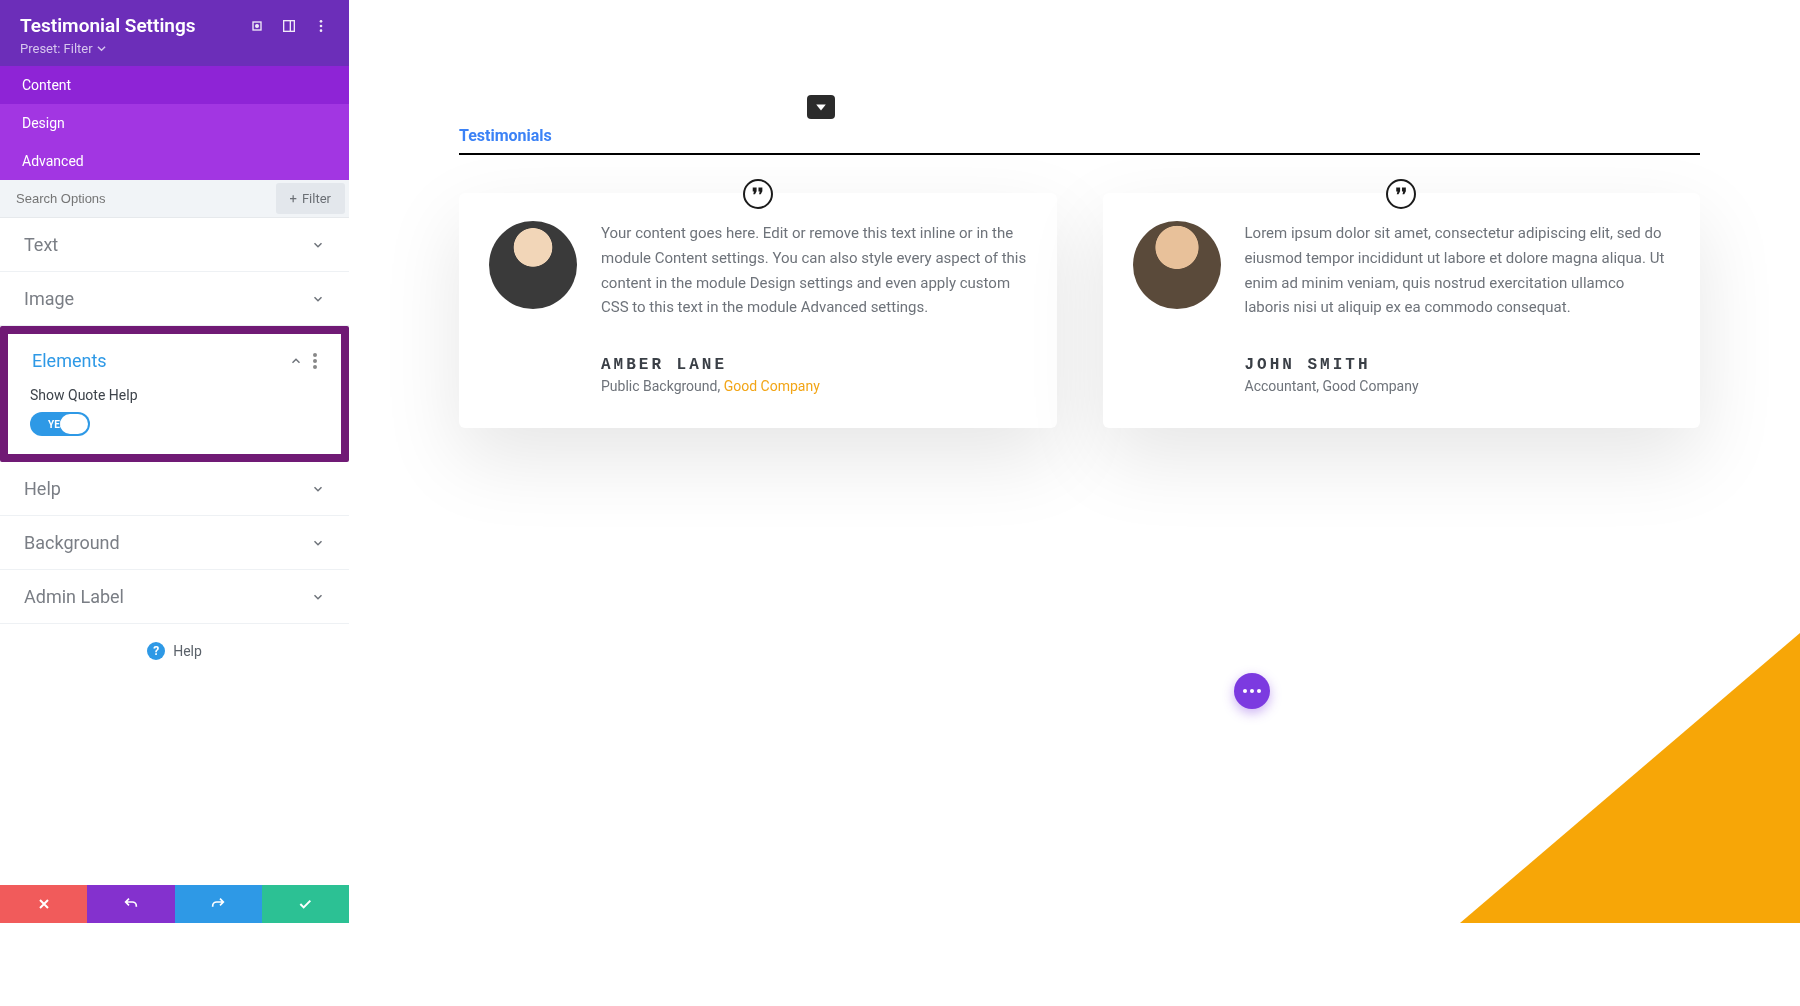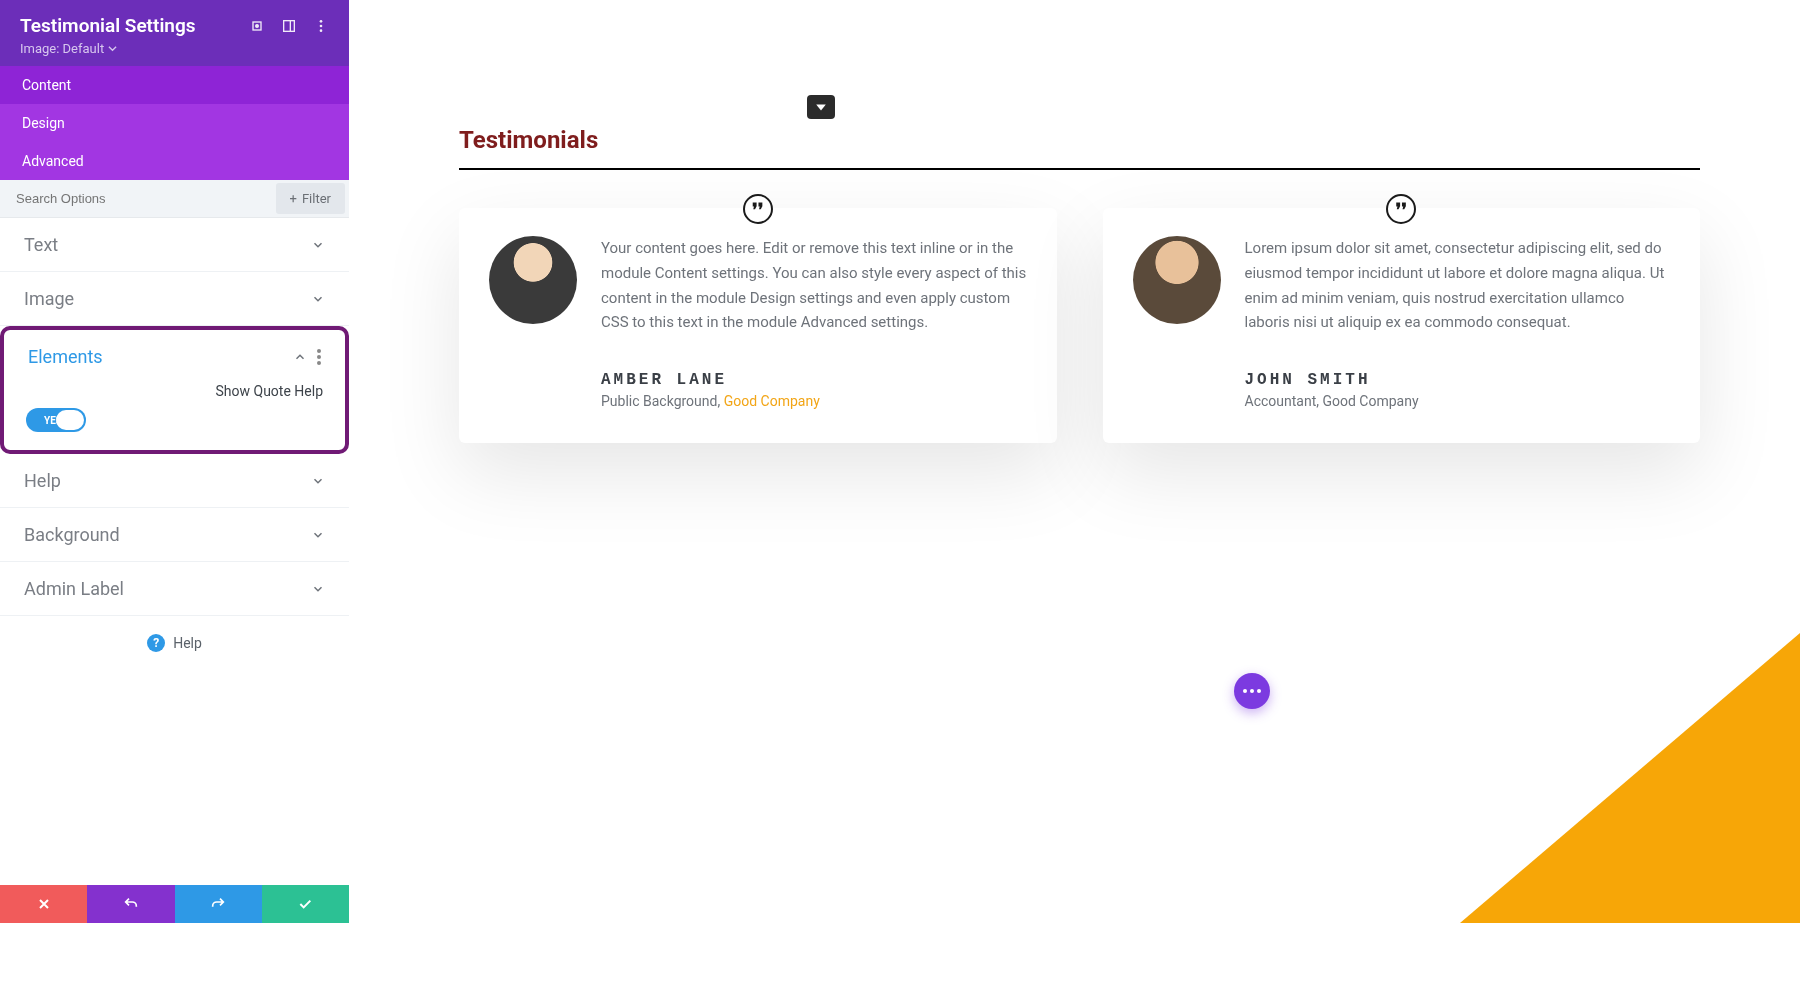--- a/index.html
+++ b/index.html
@@ -23,21 +23,21 @@
 .sb-sections { flex: 1; overflow-y: auto; }
 .section { border-bottom: 1px solid #eef1f4; }
 .section-head { display: flex; align-items: center; justify-content: space-between; padding: 16px 24px; cursor: pointer; }
 .section-title { font-size: 18px; color: #7a7e85; }
 .section-title.active { color: #2e99e6; }
 .section-head-right { display: flex; align-items: center; gap: 10px; color: #6e737a; }
 .chev { width: 14px; height: 14px; }
 .dots3 { width: 4px; height: 16px; display: flex; flex-direction: column; justify-content: space-between; }
 .dots3 span { width: 4px; height: 4px; border-radius: 50%; background: #888; }
 
-.highlight-box { border: 4px solid #701a75; border-radius: 10px; text-align: right; }
+.highlight-box { border: 8px solid #701a75; border-radius: 2px; }
 .section-body { padding: 0 22px 18px; }
 .opt-label { font-size: 14px; color: #3d434a; margin-bottom: 9px; }
 .toggle { width: 60px; height: 24px; background: #2e99e6; border-radius: 12px; position: relative; cursor: pointer; display: flex; align-items: center; }
 .toggle-yes { color: #fff; font-size: 10px; font-weight: 700; margin-left: 18px; }
 .toggle-knob { position: absolute; right: 2px; width: 28px; height: 20px; background: #fff; border-radius: 10px; }
 
 .sb-help { display: flex; justify-content: center; align-items: center; gap: 8px; padding: 18px; color: #5b626a; font-size: 14px; cursor: pointer; }
 .help-icon { width: 18px; height: 18px; background: #2e99e6; color: #fff; border-radius: 50%; display: flex; align-items: center; justify-content: center; font-size: 12px; font-weight: bold; }
 
 .sb-footer { display: flex; height: 38px; }
@@ -45,21 +45,21 @@
 .fb-cancel { background: #f15b5b; }
 .fb-undo { background: #8431ce; }
 .fb-redo { background: #2e99e6; }
 .fb-save { background: #2cc194; }
 .sb-fbtn svg { width: 16px; height: 16px; fill: #fff; }
 
 
 .preview { flex: 1; position: relative; background: #fff; padding: 90px 100px 0 110px; }
 .dropdown-handle { position: absolute; top: 95px; left: 458px; width: 28px; height: 24px; background: #2b2b2b; border-radius: 4px; display: flex; align-items: center; justify-content: center; cursor: pointer; }
 .dropdown-handle svg { fill: #fff; width: 12px; height: 12px; }
-.prev-title { font-size: 24px; font-weight: 700; color: #7f1d1d; margin-bottom: 14px; margin-top: 36px; }
+.prev-title { font-size: 16px; font-weight: 700; color: #3b82f6; margin-bottom: 8px; margin-top: 36px; }
 .prev-divider { height: 2px; background: #000; margin-bottom: 38px; }
 .cards { display: flex; gap: 46px; }
 
 .card { flex: 1; background: #fff; border-radius: 6px; box-shadow: 0 30px 80px rgba(0,0,0,0.10); padding: 28px 30px 34px; position: relative; }
 .quote-icon { position: absolute; top: -14px; left: 50%; transform: translateX(-50%); width: 30px; height: 30px; border: 2px solid #1b1b1b; border-radius: 50%; background: #fff; display: flex; align-items: center; justify-content: center; font-size: 18px; font-weight: 900; color: #1b1b1b; }
 .card-body { display: flex; gap: 24px; align-items: flex-start; }
 .avatar { width: 88px; height: 88px; border-radius: 50%; flex-shrink: 0; background: #ccc; overflow: hidden; }
 .avatar.a1 { background: radial-gradient(circle at 50% 30%, #f2d6b8 0%, #f2d6b8 25%, #3a3a3a 26%, #3a3a3a 100%); }
 .avatar.a2 { background: radial-gradient(circle at 50% 30%, #e8c19a 0%, #e8c19a 28%, #5a4a3a 29%, #5a4a3a 100%); }
 .card-text { flex: 1; }
@@ -92,21 +92,21 @@
               <line x1="14" y1="4" x2="14" y2="20"></line>
             </svg>
           <svg class="hicon" viewBox="0 0 24 24" fill="#fff">
               <circle cx="12" cy="5" r="2"></circle>
               <circle cx="12" cy="12" r="2"></circle>
               <circle cx="12" cy="19" r="2"></circle>
             </svg>
         </div>
       </div>
       <div class="sb-preset">
-        <span>Image: Default</span>
+        <span>Preset: Filter</span>
         <svg width="9" height="9" viewBox="0 0 10 10">
             <path d="M1 3 L5 7 L9 3" stroke="#d6c6ee" stroke-width="1.5" fill="none"></path>
           </svg>
       </div>
     </div>
 
     <div class="sb-tabs">
       <div class="sb-tab active">Content</div>
       <div class="sb-tab">Design</div>
       <div class="sb-tab">Advanced</div>

